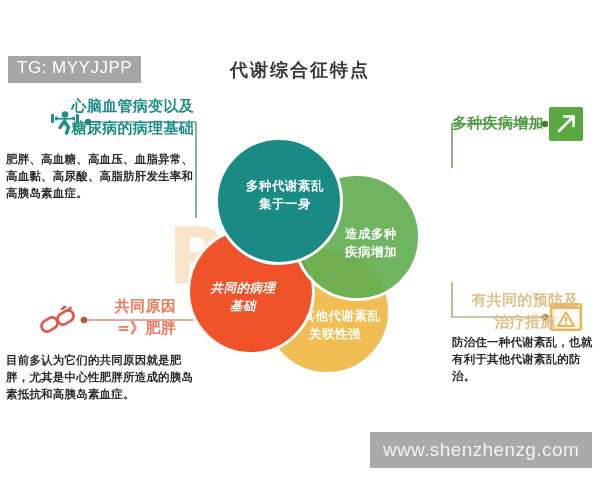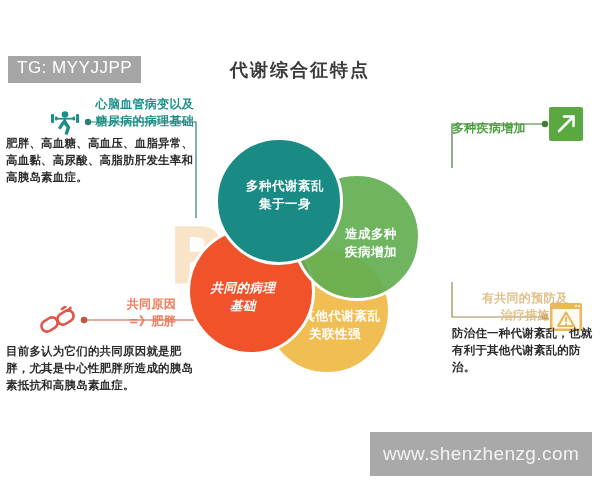--- a/index.html
+++ b/index.html
@@ -95,47 +95,47 @@
   .c-yellow { left: 78px;  top: 112px; width: 128px; height: 128px; background: rgba(240,187,74,0.95); z-index: 1; }
 
   .c-teal .lbl   { transform: translate(6px, -6px); }
   .c-green .lbl  { transform: translate(14px, 6px); }
   .c-red .lbl    { transform: translate(-8px, 6px); }
   .c-yellow .lbl { transform: translate(8px, 14px); }
 
   
   .callout { position: absolute; }
   .callout .head {
-    font-size: 12px;
+    font-size: 15px;
     font-weight: bold;
     line-height: 1.45;
     letter-spacing: 0.3px;
     font-family: "DejaVu Sans", sans-serif;
   }
   .callout .body {
     font-size: 11.5px;
     font-weight: bold;
     color: #2b2b2b;
     line-height: 1.5;
     letter-spacing: 0.2px;
     font-family: "DejaVu Sans", sans-serif;
   }
 
   
   .co-tl { left: 6px; top: 96px; width: 190px; }
   .co-tl .head { color: #1b8f87; text-align: right; padding-right: 2px; }
-  .co-tl .body { margin-top: 4px; color: #2b2b2b; }
+  .co-tl .body { margin-top: 11px; color: #2b2b2b; }
 
   
   .co-bl { left: 6px; top: 296px; width: 192px; }
   .co-bl .head { color: #f07a5a; text-align: right; padding-right: 22px; }
   .co-bl .body { margin-top: 12px; }
 
   
-  .co-tr { left: 452px; top: 120px; width: 146px; }
+  .co-tr { left: 452px; top: 113px; width: 146px; }
   .co-tr .head { color: #4c9d3f; text-align: left; }
   .co-tr .body { margin-top: 11px; }
 
   
   .co-br { left: 452px; top: 290px; width: 146px; }
   .co-br .head { color: #e0c089; text-align: center; }
   .co-br .body { margin-top: 0; }
 
   
   .icon-box { position: absolute; }
@@ -152,21 +152,21 @@
     pointer-events: none;
     z-index: 0;
   }
 
   
   .site-url {
     position: absolute;
     left: 370px;
     top: 432px;
     width: 222px;
-    height: 44px;
+    height: 36px;
     background: #a9a9a9;
     color: #f2f2f2;
     font-size: 19px;
     display: flex;
     align-items: center;
     justify-content: center;
     letter-spacing: 0.4px;
     font-family: "Liberation Sans", sans-serif;
   }
 </style>

